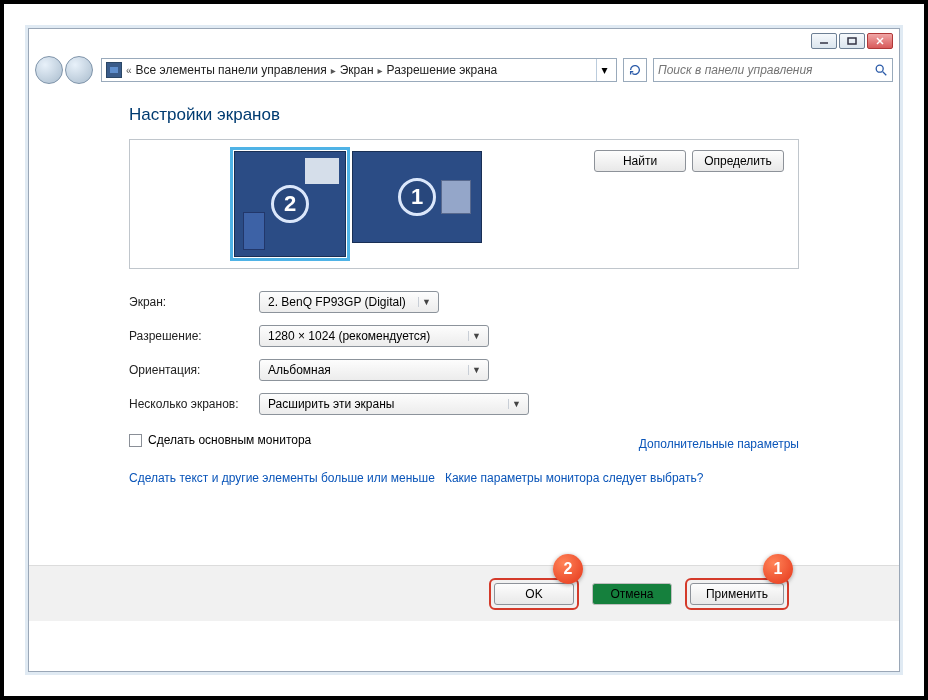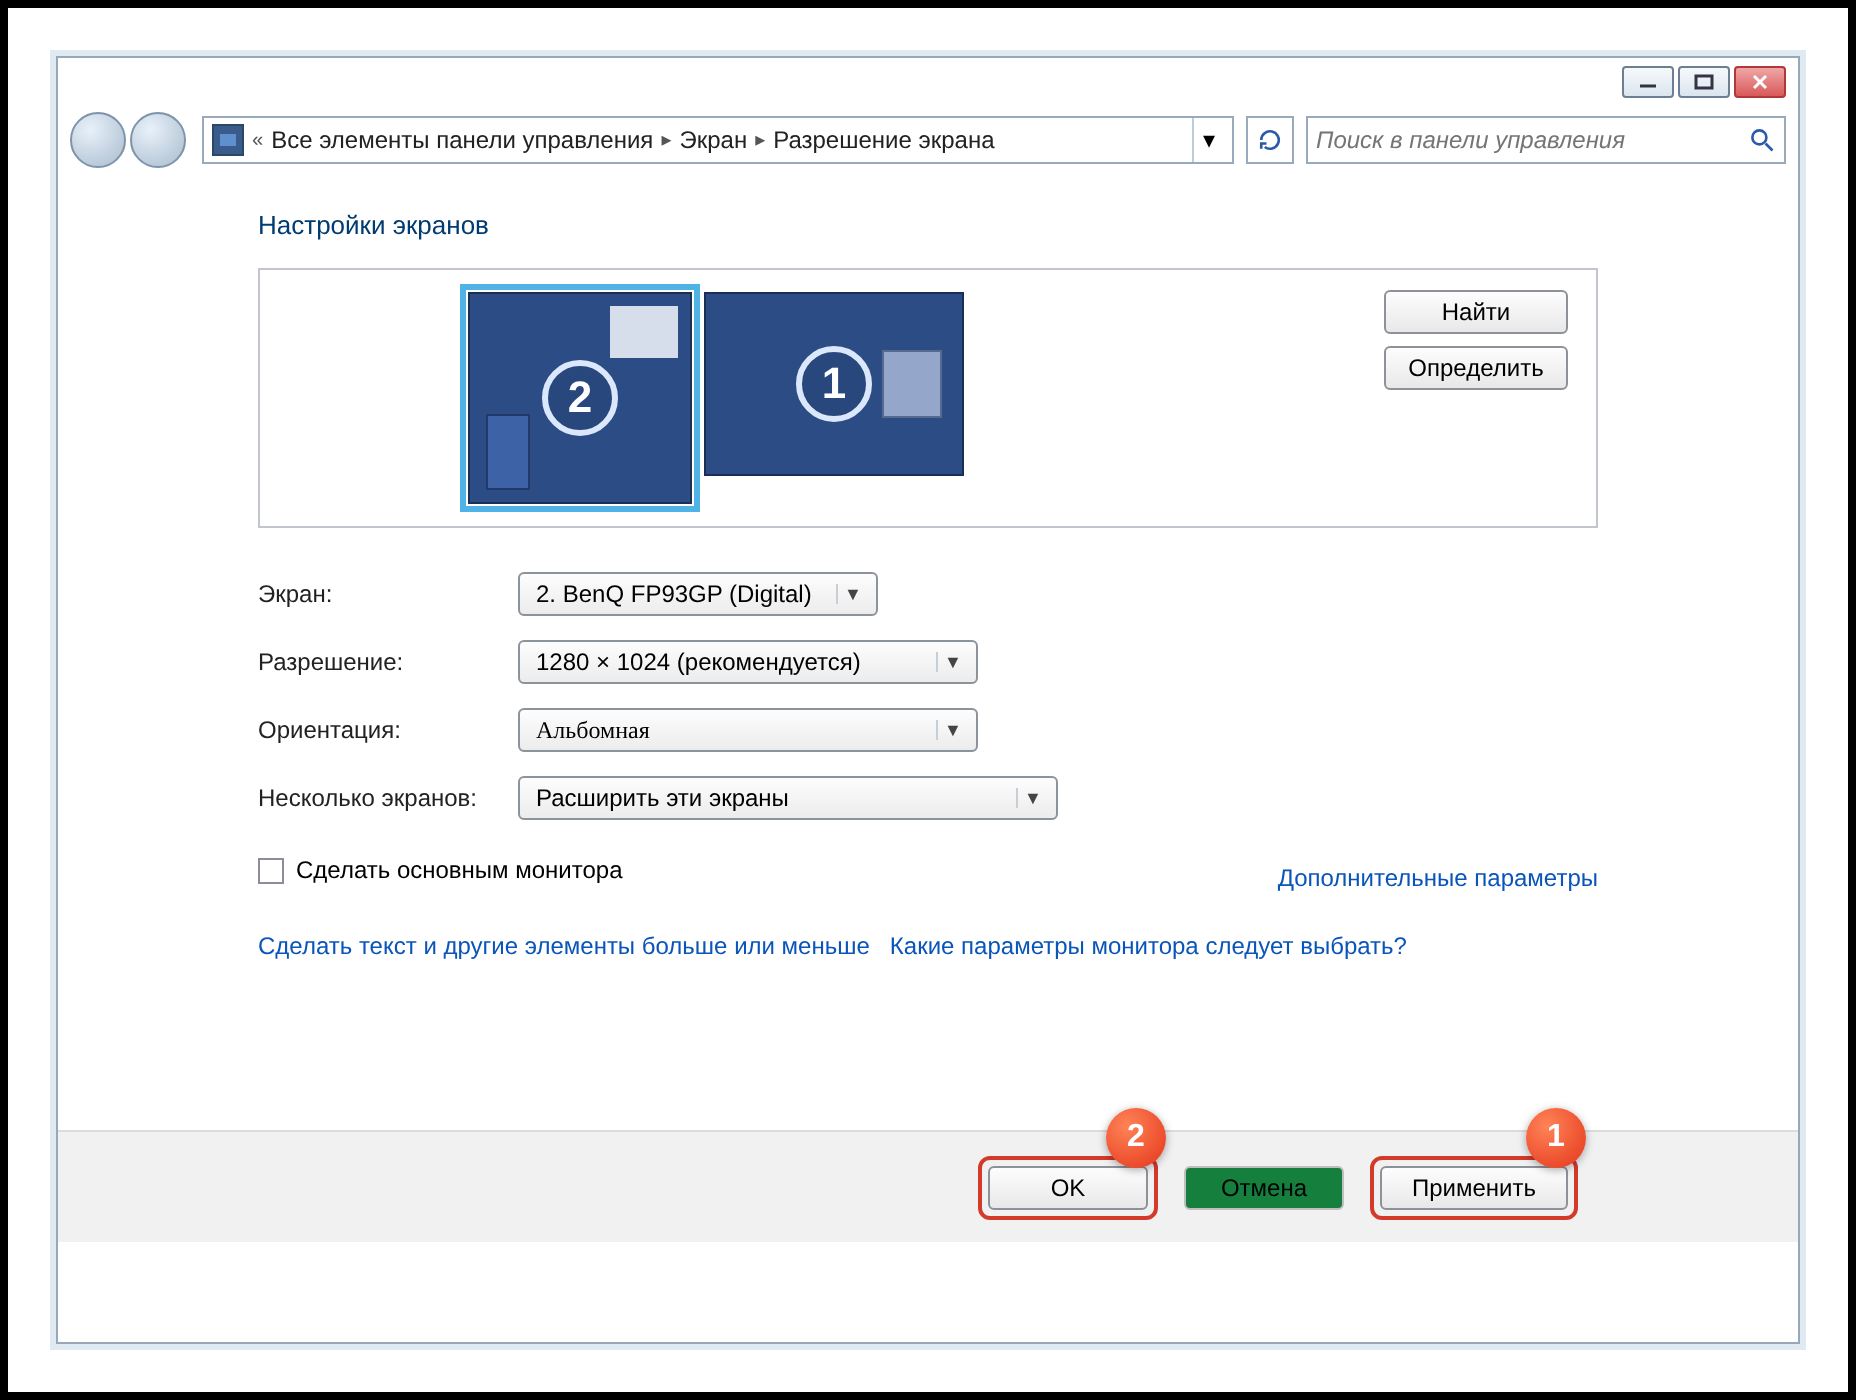--- a/index.html
+++ b/index.html
@@ -24,44 +24,44 @@
 .addr-chev { font-size: 10px; color: #555; }
 .crumb { color: #222; }
 .addr-drop { width: 16px; height: 22px; border-left: 1px solid #bcd; display: flex; align-items: center; justify-content: center; }
 .refresh { width: 24px; height: 24px; border: 1px solid #9ab; background: #fff; display: flex; align-items: center; justify-content: center; cursor: pointer; }
 .search { flex: 0 0 240px; height: 24px; border: 1px solid #9ab; background: #fff; display: flex; align-items: center; padding: 0 4px; }
 .search input { flex: 1; border: none; outline: none; font-style: italic; color: #7a7a7a; font-size: 12px; }
 .search-icon { width: 14px; height: 14px; color: #3b5aa8; }
 
 
 .content { padding: 18px 100px 0 100px; }
-.page-title { color: #003b71; font-size: 13px; font-weight: normal; margin-bottom: 14px; }
+.page-title { color: #003b71; font-size: 17px; font-weight: normal; margin-bottom: 14px; }
 
 .preview-box { border: 1px solid #c0c6cc; height: 130px; display: flex; align-items: center; padding: 0 14px; gap: 14px; margin-bottom: 22px; }
 .monitors-wrap { display: flex; gap: 6px; flex: 1; justify-content: flex-start; padding-left: 90px; }
 .monitor { position: relative; background: #2b4c85; border: 1px solid #192f55; display: flex; align-items: center; justify-content: center; }
 .monitor.selected { outline: 3px solid #4fb3e6; outline-offset: 1px; }
 .monitor.m2 { width: 112px; height: 106px; }
 .monitor.m1 { width: 130px; height: 92px; }
 .mon-num { position: absolute; width: 38px; height: 38px; border-radius: 50%; border: 3px solid #dbe7fb; background: rgba(40,70,120,.7); color: #fff; font-size: 22px; font-weight: bold; display: flex; align-items: center; justify-content: center; }
 .mon-deco1 { position: absolute; top: 6px; right: 6px; width: 34px; height: 26px; background: #d5deea; }
 .mon-deco2 { position: absolute; bottom: 6px; left: 8px; width: 22px; height: 38px; background: #3d62a6; border: 1px solid #22376a; }
 .mon-deco3 { position: absolute; right: 10px; width: 30px; height: 34px; background: #94a6c9; border: 1px solid #58698e; }
-.preview-btns { display: flex; flex-direction: column; gap: 6px; align-self: flex-start; padding-top: 10px; }
+.preview-btns { display: flex; flex-direction: row; gap: 6px; align-self: flex-start; padding-top: 10px; }
 .std-btn { min-width: 92px; height: 22px; background: linear-gradient(#fdfdfd, #e8e8e8); border: 1px solid #8d9299; border-radius: 3px; font-size: 12px; cursor: pointer; padding: 0 10px; }
 
 
 .form-row { display: flex; align-items: center; margin-bottom: 12px; }
 .form-label { width: 130px; color: #222; }
 .dropdown { display: flex; align-items: center; height: 22px; background: linear-gradient(#fdfdfd,#ececec); border: 1px solid #8c939b; border-radius: 3px; padding: 0 4px 0 8px; cursor: pointer; }
 .dropdown .dd-text { margin-right: 8px; text-align: right; }
 .dropdown .dd-arrow { width: 16px; border-left: 1px solid #c8ceD6; text-align: center; color: #444; font-size: 9px; }
 .dd-w1 { width: 180px; justify-content: space-between; }
 .dd-w2 { width: 230px; justify-content: space-between; }
-.dd-w3 { width: 230px; justify-content: space-between; font-family: Liberation Serif, serif; }
+.dd-w3 { width: 230px; justify-content: space-between; }
 .dd-w4 { width: 270px; justify-content: space-between; }
 
 .cb-row { display: flex; align-items: center; gap: 6px; margin: 6px 0 14px; }
 .cb { width: 13px; height: 13px; border: 1px solid #8a8f97; background: #fff; }
 .linklike { color: #0a55b9; cursor: pointer; }
 .adv-row { display: flex; justify-content: space-between; align-items: center; }
 .helplinks { margin-top: 10px; display: flex; flex-direction: row; gap: 10px; }
 
 .btn-bar { position: absolute; bottom: 50px; left: 0; right: 0; height: 56px; background: #f1f1f1; border-top: 1px solid #dcdcdc; display: flex; align-items: center; justify-content: flex-end; gap: 10px; padding-right: 110px; }
 .callout-wrap { position: relative; border: 2px solid #d43a2a; border-radius: 6px; padding: 3px; }

